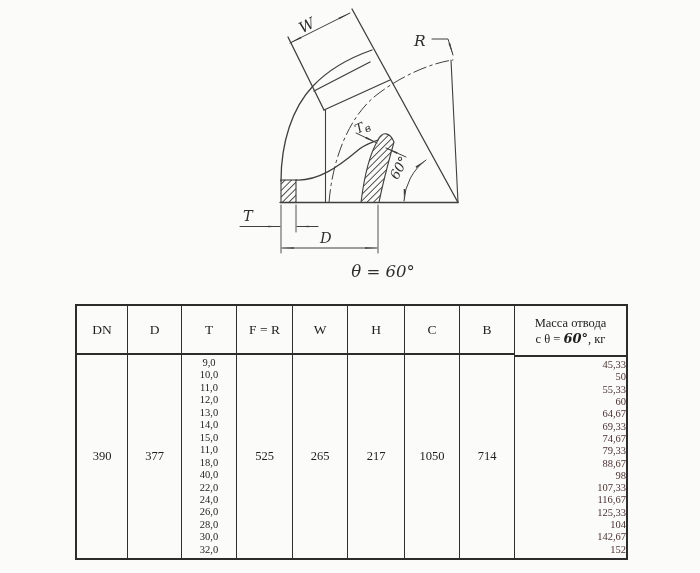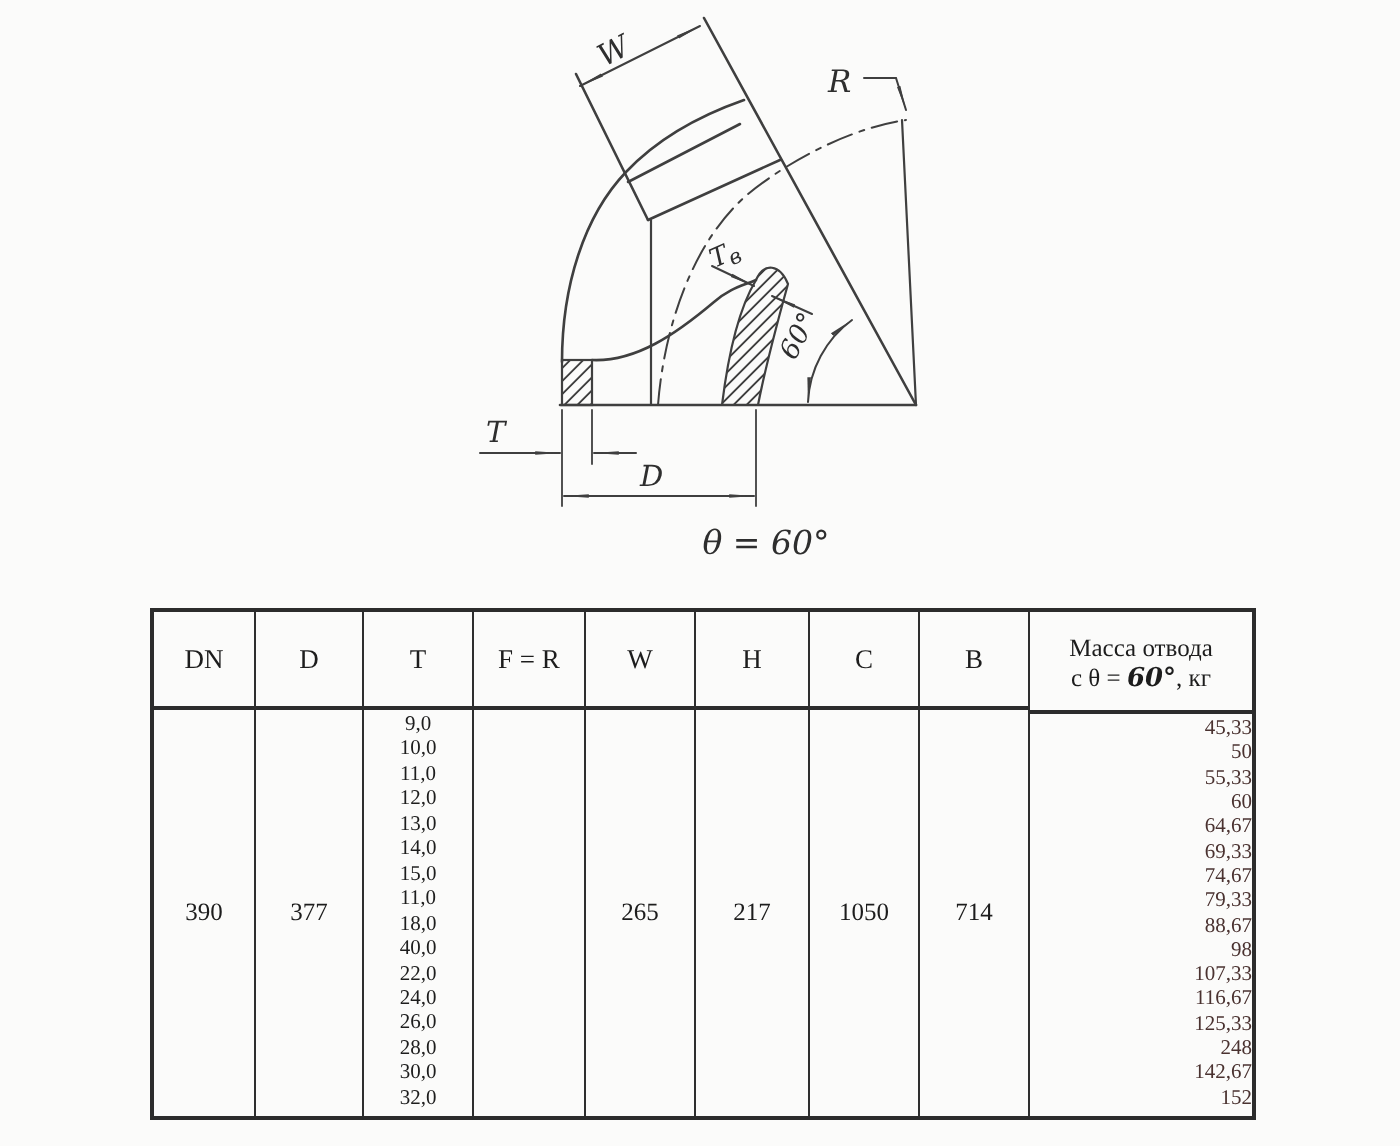--- a/index.html
+++ b/index.html
@@ -121,20 +121,21 @@
           <div class="li">24,0</div>
           <div class="li">26,0</div>
           <div class="li">28,0</div>
           <div class="li">30,0</div>
           <div class="li">32,0</div>
         </div>
     </div>
 
     <div class="col" style="width:56px">
       <div class="hd">F = R</div>
+      <div class="bd">525</div>
     </div>
 
     <div class="col" style="width:55px">
       <div class="hd">W</div>
       <div class="bd">265</div>
     </div>
 
     <div class="col" style="width:57px">
       <div class="hd">H</div>
       <div class="bd">217</div>
@@ -162,20 +163,20 @@
           <div class="li">60</div>
           <div class="li">64,67</div>
           <div class="li">69,33</div>
           <div class="li">74,67</div>
           <div class="li">79,33</div>
           <div class="li">88,67</div>
           <div class="li">98</div>
           <div class="li">107,33</div>
           <div class="li">116,67</div>
           <div class="li">125,33</div>
-          <div class="li">248</div>
+          <div class="li">104</div>
           <div class="li">142,67</div>
           <div class="li">152</div>
         </div>
     </div>
 
   </div>
 </div>
 
 </body></html>

